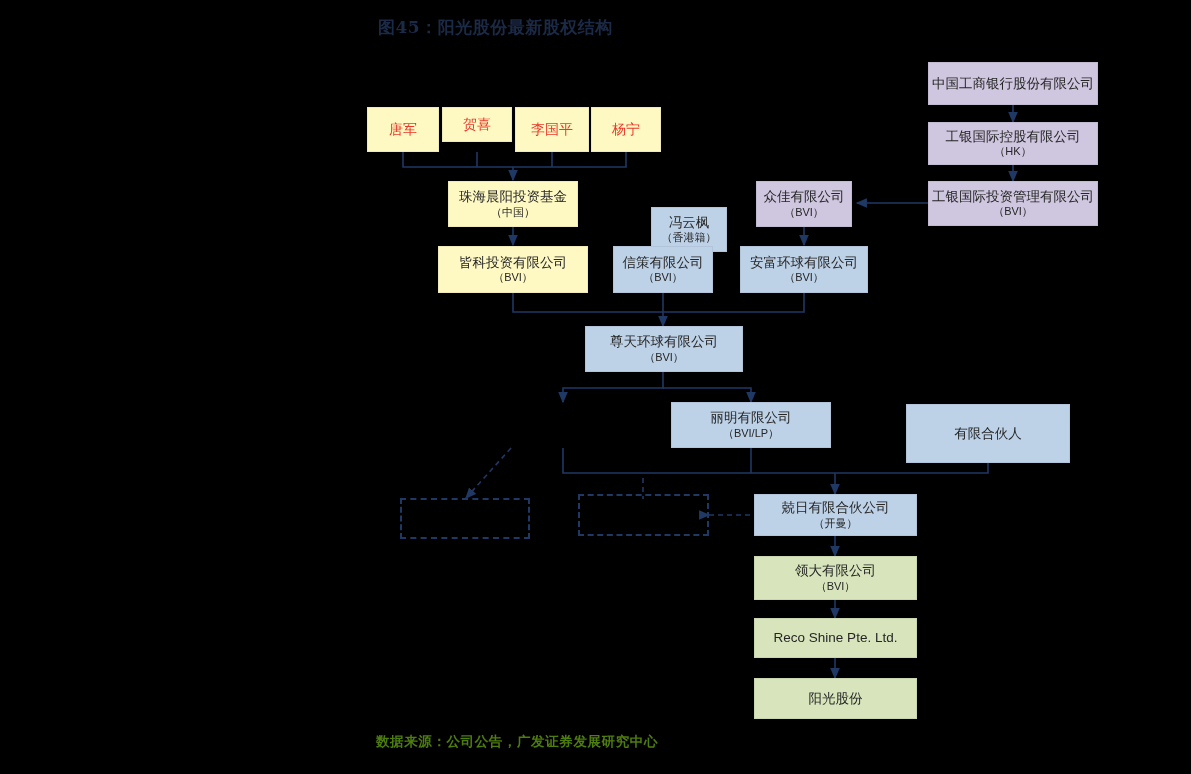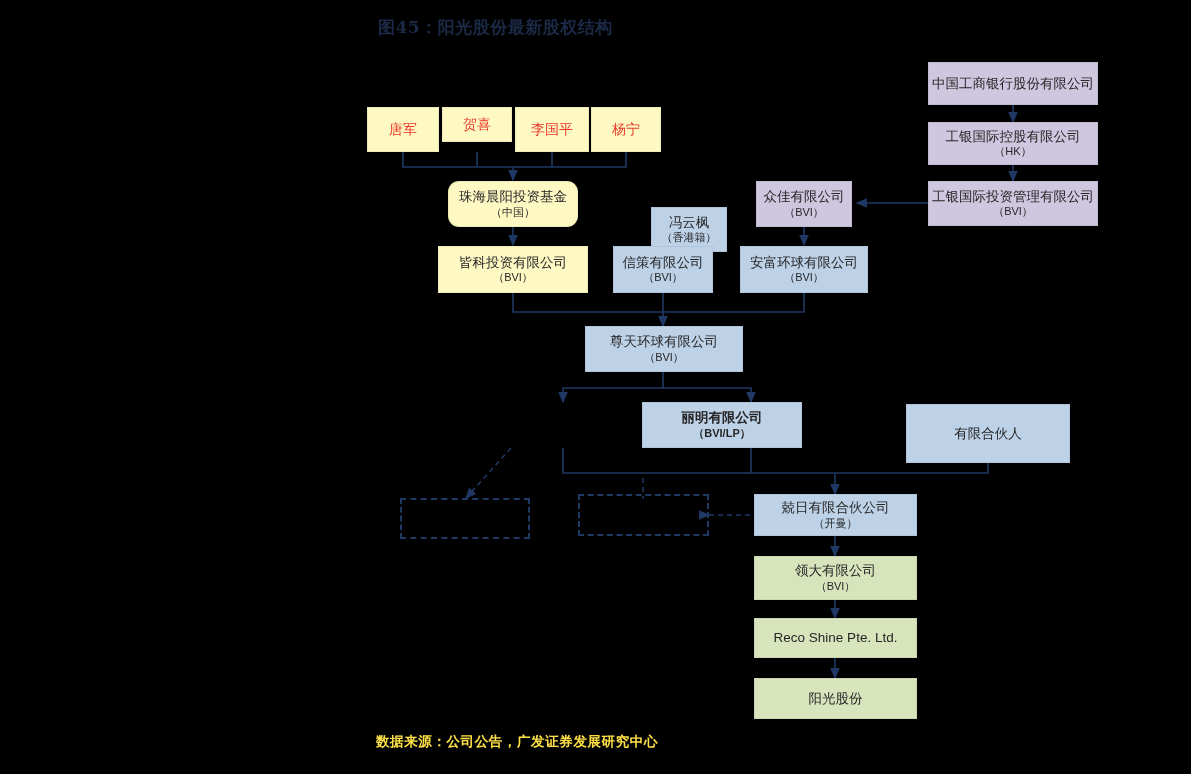--- a/index.html
+++ b/index.html
@@ -14,21 +14,21 @@
 
   .title{
     position:absolute;left:378px;top:16px;
     font-family:"DejaVu Serif","Liberation Serif",serif;
     font-weight:bold;font-size:17px;color:#1b2a47;letter-spacing:.5px;
     white-space:nowrap;
   }
   .source{
     position:absolute;left:376px;top:733px;
     font-family:"DejaVu Serif","Liberation Serif",serif;
-    font-weight:bold;font-size:13.5px;color:#fde047;letter-spacing:.6px;
+    font-weight:bold;font-size:13.5px;color:#4d7c0f;letter-spacing:.6px;
     white-space:nowrap;
   }
 
   .node{
     position:absolute;box-sizing:border-box;
     display:flex;flex-direction:column;align-items:center;justify-content:center;
     text-align:center;line-height:1.18;color:#262626;
     border:1px solid rgba(0,0,0,.06);
   }
   .node .l1{font-size:13.5px;white-space:nowrap;}
@@ -117,21 +117,21 @@
   </div>
   <div class="node fill-purple" style="left:928px;top:122px;width:170px;height:43px;">
     <span class="l1">工银国际控股有限公司</span>
     <span class="l2">（HK）</span>
   </div>
   <div class="node fill-purple" style="left:928px;top:181px;width:170px;height:45px;">
     <span class="l1">工银国际投资管理有限公司</span>
     <span class="l2">（BVI）</span>
   </div>
 
-  <div class="node fill-peach" style="left:448px;top:181px;width:130px;height:46px;border-radius:11px;">
+  <div class="node fill-peach" style="left:448px;top:181px;width:130px;height:46px;">
     <span class="l1">珠海晨阳投资基金</span>
     <span class="l2">（中国）</span>
   </div>
   <div class="node fill-blue" style="left:651px;top:181px;width:76px;height:45px;margin-top:26px;">
     <span class="l1">冯云枫</span>
     <span class="l2">（香港籍）</span>
   </div>
   <div class="node fill-purple" style="left:756px;top:181px;width:96px;height:46px;">
     <span class="l1">众佳有限公司</span>
     <span class="l2">（BVI）</span>
@@ -148,21 +148,21 @@
   <div class="node fill-blue" style="left:740px;top:246px;width:128px;height:47px;">
     <span class="l1">安富环球有限公司</span>
     <span class="l2">（BVI）</span>
   </div>
 
   <div class="node fill-blue" style="left:585px;top:326px;width:158px;height:46px;">
     <span class="l1">尊天环球有限公司</span>
     <span class="l2">（BVI）</span>
   </div>
 
-  <div class="node fill-blue" style="left:642px;top:402px;width:160px;height:46px;font-weight:bold;">
+  <div class="node fill-blue" style="left:671px;top:402px;width:160px;height:46px;">
     <span class="l1">丽明有限公司</span>
     <span class="l2">（BVI/LP）</span>
   </div>
   <div class="node fill-blue" style="left:906px;top:404px;width:164px;height:59px;">
     <span class="l1">有限合伙人</span>
   </div>
 
   <div class="node dashed" style="left:400px;top:498px;width:130px;height:41px;">
     <span class="l1"></span>
   </div>

